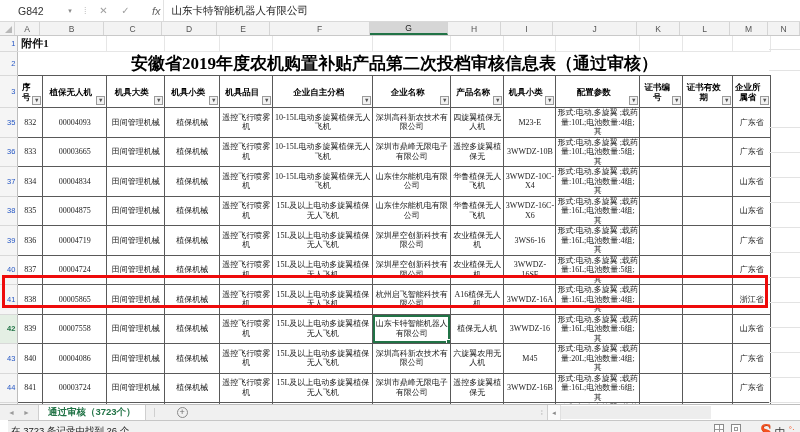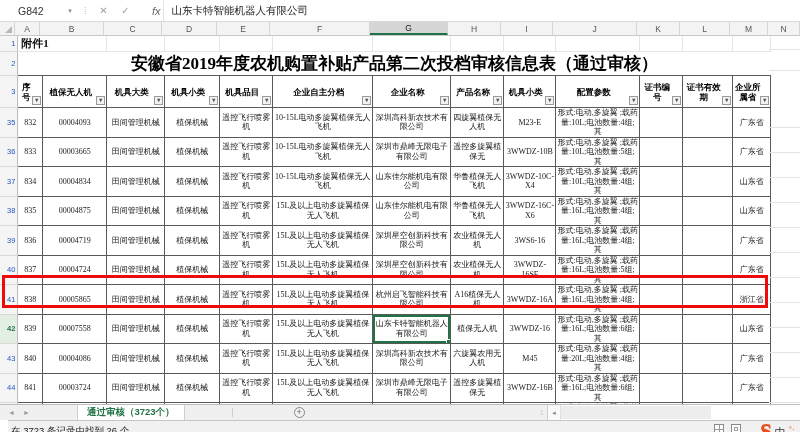--- a/index.html
+++ b/index.html
@@ -73,21 +73,21 @@
   .nl { position:absolute; left:769px; width:31px; height:1px; background:#e3e3e3; }
   .nl1 { top:49px; } .nl2 { top:70px; }
 
   
   .red-box { position:absolute; left:2px; top:275px; width:766px; height:33px;
     border:3px solid #ee0a0a; z-index:6; pointer-events:none; }
 
   
   .tab-bar { position:absolute; top:404px; left:0; width:800px; height:16px;
     background:#f0f0f0; border-top:1px solid #bdbdbd; display:flex; align-items:stretch;
-    font-size:9.5px; color:#444;gap:39px; }
+    font-size:9.5px; color:#444; }
   .tab-nav { display:flex; align-items:center; gap:8px; padding:0 8px; color:#9a9a9a; font-size:7px; }
   .tab { display:flex; align-items:center; padding:0 9px; border-right:1px solid #cfcfcf; }
   .tab.active { background:#fff; color:#217346; font-weight:bold; border-left:1px solid #cfcfcf; }
   .tab-sep { width:1px; background:#cfcfcf; margin:3px 8px; }
   .add-sheet { width:11px; height:11px; border:1px solid #8a8a8a; border-radius:50%;
     color:#6a6a6a; font-size:9px; line-height:9px; text-align:center; align-self:center;
     margin-left:14px; }
   .hsb { margin-left:auto; display:flex; align-items:stretch; }
   .hsb-grip { color:#b0b0b0; font-size:8px; align-self:center; padding:0 4px; }
   .hsb-btn { width:13px; background:#fafafa; border-left:1px solid #cfcfcf;

